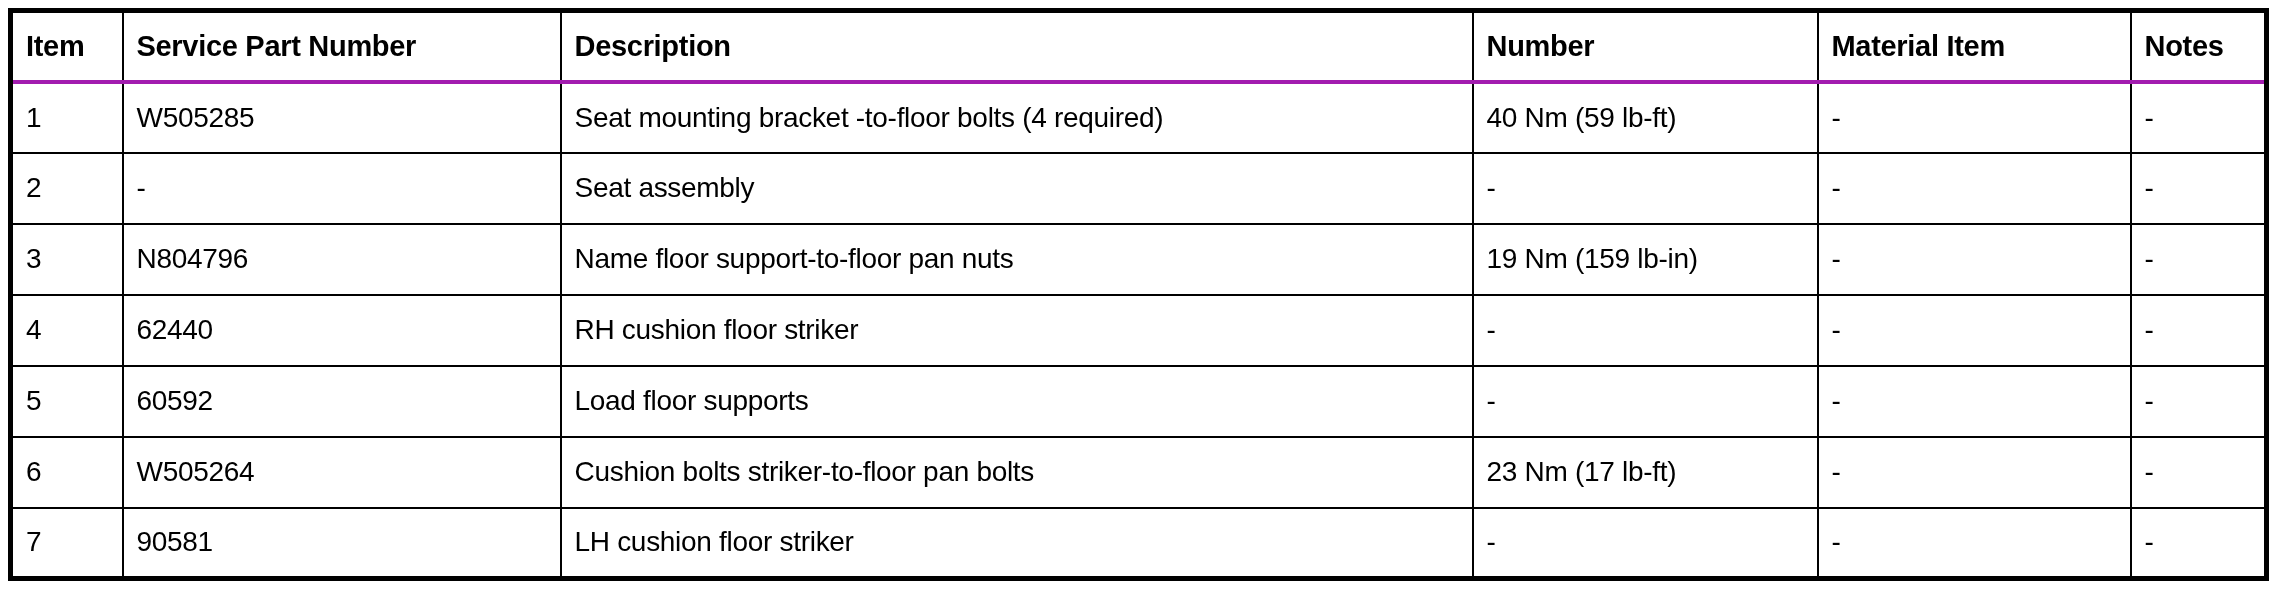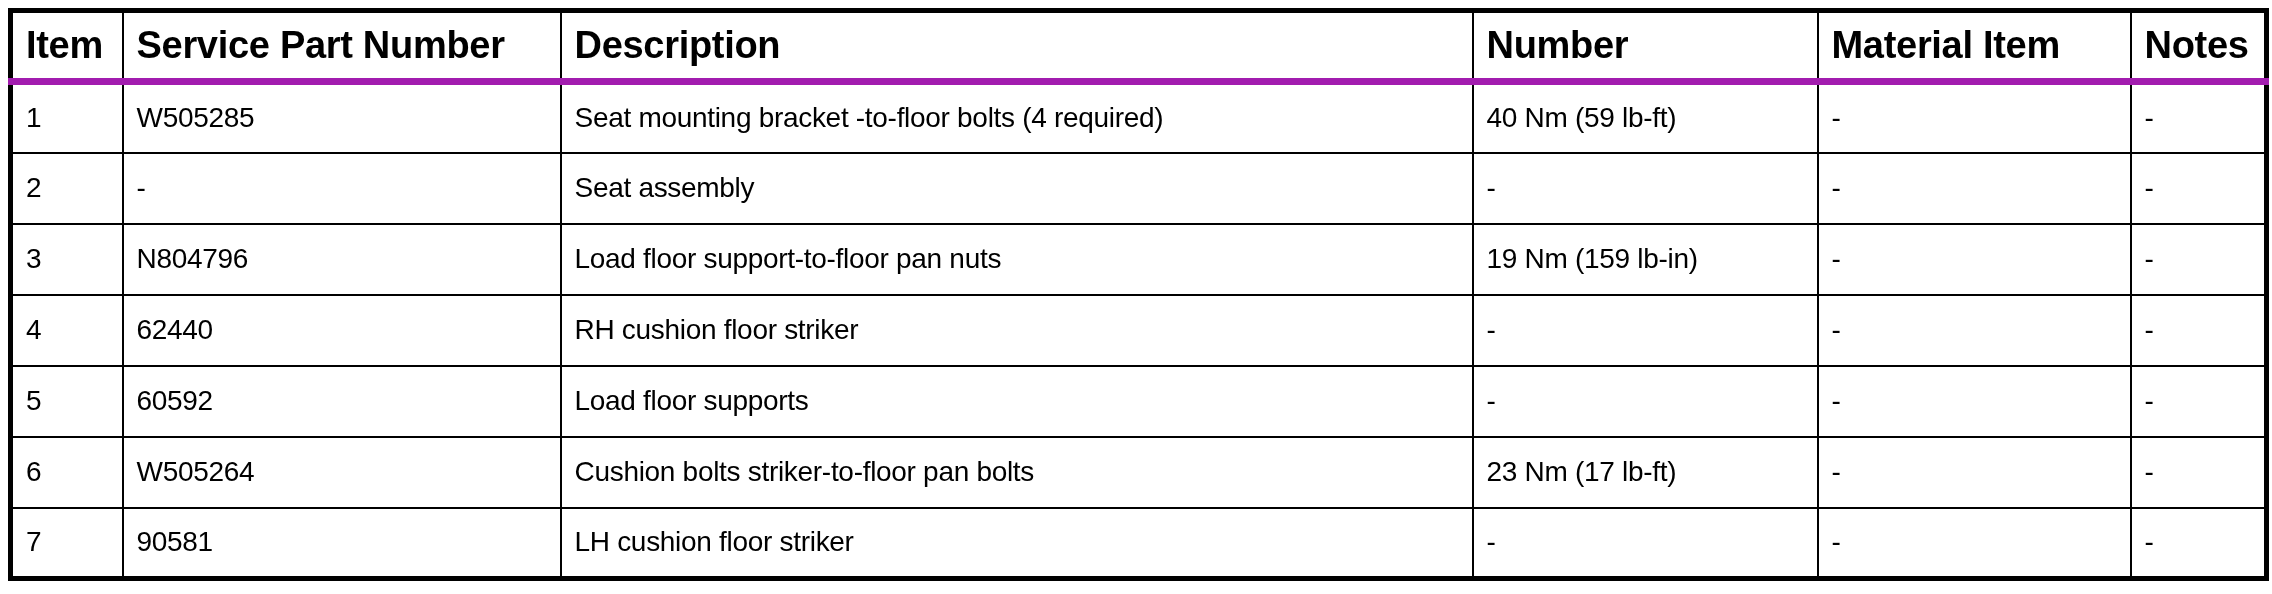--- a/index.html
+++ b/index.html
@@ -39,23 +39,23 @@
     border: 2px solid #000000;
     height: 71px;
     padding: 0 8px 0 13px;
     text-align: left;
     vertical-align: middle;
     white-space: nowrap;
     overflow: hidden;
     box-sizing: border-box;
   }
   table.parts th {
-    font-size: 38px;
+    font-size: 29px;
     font-weight: bold;
-    border-bottom: 7px solid #a21caf;
+    border-bottom: 4px solid #a21caf;
     letter-spacing: -0.3px;
   }
   table.parts td {
     font-size: 28px;
     font-weight: normal;
     letter-spacing: -0.3px;
   }
 </style>
 </head>
 <body>
@@ -93,21 +93,21 @@
           <td>2</td>
           <td>-</td>
           <td>Seat assembly</td>
           <td>-</td>
           <td>-</td>
           <td>-</td>
         </tr>
         <tr>
           <td>3</td>
           <td>N804796</td>
-          <td>Load floor support-to-floor pan nuts</td>
+          <td>Name floor support-to-floor pan nuts</td>
           <td>19 Nm (159 lb-in)</td>
           <td>-</td>
           <td>-</td>
         </tr>
         <tr>
           <td>4</td>
           <td>62440</td>
           <td>RH cushion floor striker</td>
           <td>-</td>
           <td>-</td>

